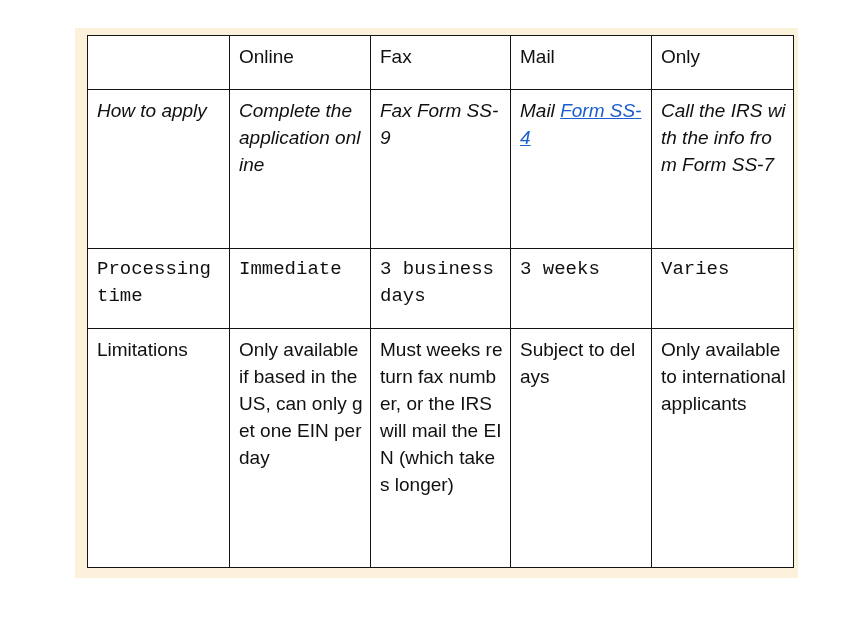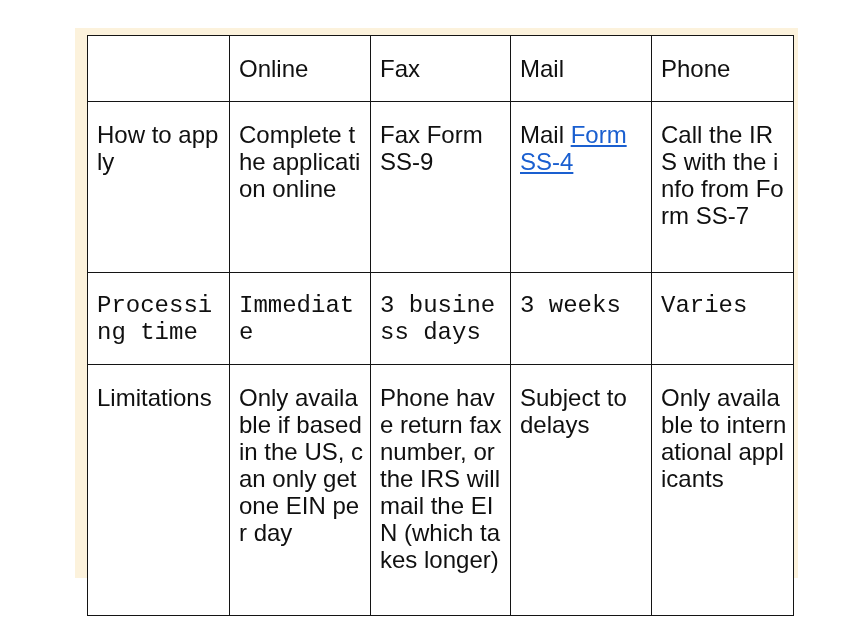--- a/index.html
+++ b/index.html
@@ -34,41 +34,41 @@
     width: 706px;
     border-collapse: collapse;
     background: #ffffff;
     table-layout: fixed;
   }
 
   #comparison-table td {
     border: 1.5px solid #141414;
     background: #ffffff;
     vertical-align: top;
-    padding: 19px 6px 7px 9px;
-    font-size: 24px;
+    padding: 7px 6px 7px 9px;
+    font-size: 19px;
     line-height: 27px;
     color: #101010;
     font-weight: 400;
     letter-spacing: 0px;
     word-break: break-all;
     overflow-wrap: anywhere;
     hyphens: none;
   }
 
   
   #comparison-table col.c0 { width: 142px; }
   #comparison-table col.c1 { width: 141px; }
   #comparison-table col.c2 { width: 140px; }
   #comparison-table col.c3 { width: 141px; }
   #comparison-table col.c4 { width: 142px; }
 
   
   tr.row-header td { height: 39px; }
-  tr.row-howto   td { height: 144px; }
+  tr.row-howto   td { height: 144px; font-style: italic; }
   tr.row-time    td { height: 65px; font-family: Liberation Mono, monospace; }
   tr.row-limits  td { height: 224px; }
 
   a.inline-link {
     color: #1a5fd0;
     text-decoration: underline;
     cursor: pointer;
   }
 
   .corner-stub {
@@ -87,21 +87,21 @@
       <col class="c2">
       <col class="c3">
       <col class="c4">
   </colgroup>
   <tbody>
     <tr class="row-header">
       <td class="corner-stub"></td>
       <td>Online</td>
       <td>Fax</td>
       <td>Mail</td>
-      <td>Phone</td>
+      <td>Only</td>
     </tr>
 
     <tr class="row-howto">
       <td>How to apply</td>
       <td>Complete the application online</td>
       <td>Fax Form SS-9</td>
       <td><span>Mail </span><a class="inline-link" href="#">Form SS-4</a><span></span></td>
       <td>Call the IRS with the info from Form SS-7</td>
     </tr>
 
@@ -109,18 +109,18 @@
       <td>Processing time</td>
       <td>Immediate</td>
       <td>3 business days</td>
       <td>3 weeks</td>
       <td>Varies</td>
     </tr>
 
     <tr class="row-limits">
       <td>Limitations</td>
       <td>Only available if based in the US, can only get one EIN per day</td>
-      <td>Phone have return fax number, or the IRS will mail the EIN (which takes longer)</td>
+      <td>Must weeks return fax number, or the IRS will mail the EIN (which takes longer)</td>
       <td>Subject to delays</td>
       <td>Only available to international applicants</td>
     </tr>
   </tbody>
 </table>
 
 </body></html>

